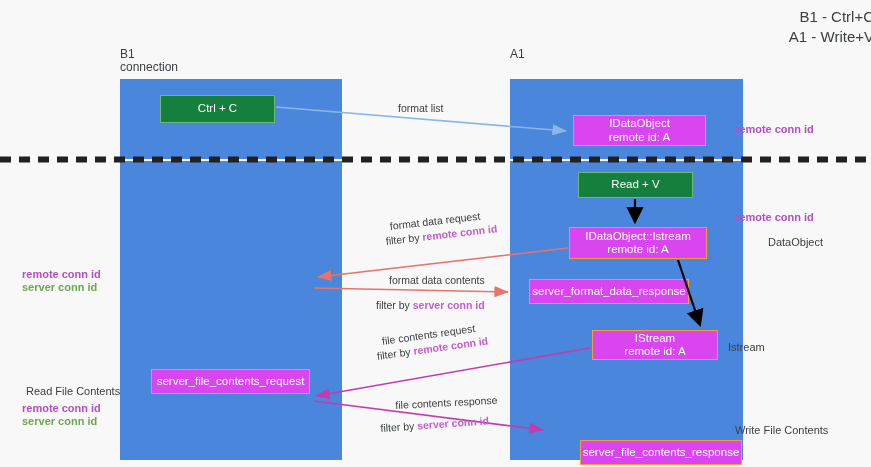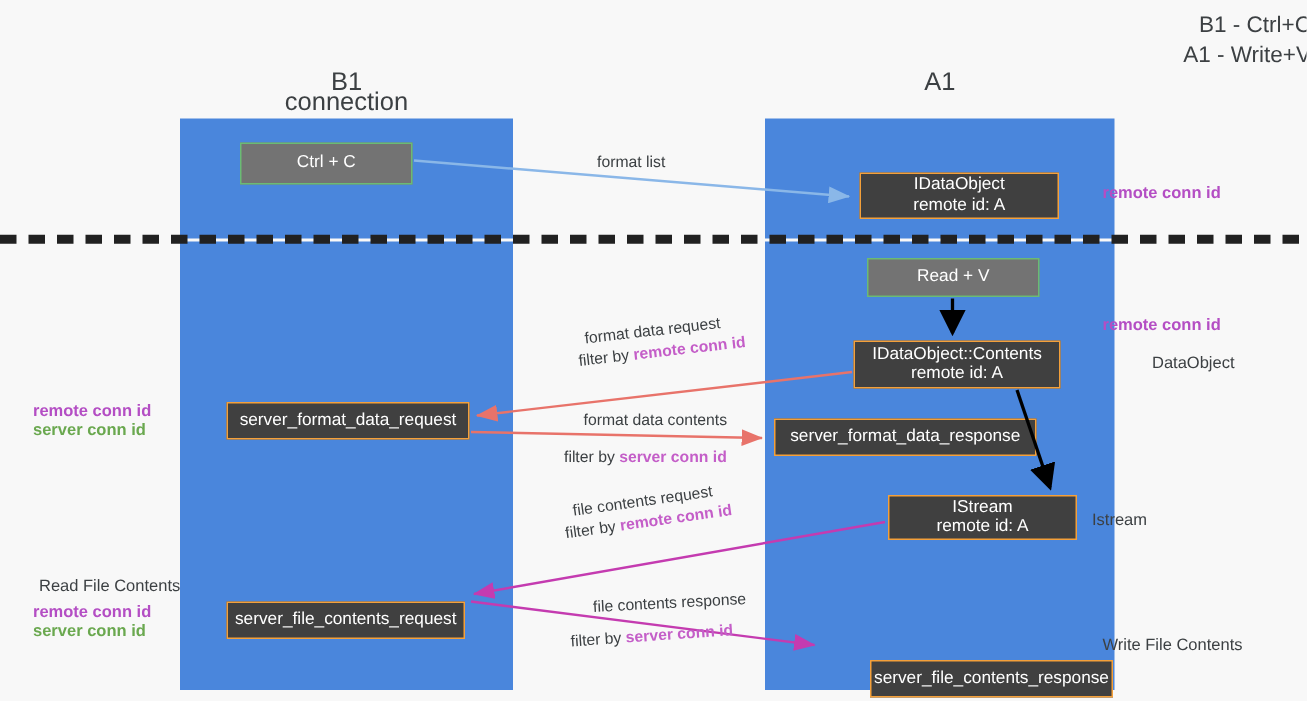--- a/index.html
+++ b/index.html
@@ -8,34 +8,34 @@
     background:#f8f8f8;
     font-family:"Liberation Sans", sans-serif;
     color:#3c4043;
     overflow:hidden;
   }
   #stage{position:relative;width:871px;height:467px;}
 
   
   .lane{position:absolute;background:#4a86dc;}
   .lane-header{
-    position:absolute;text-align:center;
-    font-size:17px;line-height:13px;color:#3c4043;
+    position:absolute;
+    font-size:12px;line-height:13px;color:#3c4043;
   }
 
   
   .node{
     position:absolute;
     display:flex;flex-direction:column;
     align-items:center;justify-content:center;
     color:#ffffff;font-size:11.5px;line-height:13.5px;
     text-align:center;box-sizing:border-box;
   }
-  .node.orange{background:#404040;border:1px solid #f4a03a;}
-  .node.green{background:#737373;border:1px solid #6bbb74;}
+  .node.orange{background:#d946ef;border:1px solid #f4a03a;}
+  .node.green{background:#15803d;border:1px solid #6bbb74;}
 
   
   .lbl{position:absolute;font-size:11px;line-height:13.5px;white-space:nowrap;}
   .lbl.dark{color:#3c4043;}
   .lbl.purple{color:#b44ec4;font-weight:bold;}
   .lbl.green{color:#6aa84f;font-weight:bold;}
 
   .edge-lbl{position:absolute;font-size:10.5px;line-height:14px;white-space:nowrap;color:#3c4043;}
   .edge-lbl .ph{color:#c45ec8;font-weight:bold;}
 
@@ -77,38 +77,35 @@
   <div class="node orange" style="left:573px;top:115px;width:133px;height:31px;">
     <span>IDataObject</span>
     <span>remote id: A</span>
   </div>
 
   <div class="node green" style="left:578px;top:172px;width:115px;height:26px;">
     <span>Read + V</span>
   </div>
 
   <div class="node orange" style="left:569px;top:227px;width:138px;height:32px;">
-    <span>IDataObject::Contents</span>
+    <span>IDataObject::Istream</span>
     <span>remote id: A</span>
   </div>
 
-  <div class="node orange" style="left:151px;top:268px;width:162px;height:25px;">
-    <span>server_format_data_request</span>
-  </div>
 
-  <div class="node orange" style="left:516px;top:279px;width:175px;height:25px;">
+  <div class="node orange" style="left:529px;top:279px;width:160px;height:25px;">
     <span>server_format_data_response</span>
   </div>
 
   <div class="node orange" style="left:592px;top:330px;width:126px;height:30px;">
     <span>IStream</span>
     <span>remote id: A</span>
   </div>
 
-  <div class="node orange" style="left:151px;top:401px;width:159px;height:25px;">
+  <div class="node orange" style="left:151px;top:369px;width:159px;height:25px;">
     <span>server_file_contents_request</span>
   </div>
 
   <div class="node orange" style="left:548px;top:440px;width:162px;height:25px;margin-left:32px;">
     <span>server_file_contents_response</span>
   </div>
 
   <svg class="overlay" viewBox="0 0 871 467">
     <defs>
       <marker id="ah-blue" markerWidth="9" markerHeight="7" refX="8.5" refY="3.5" orient="auto">

